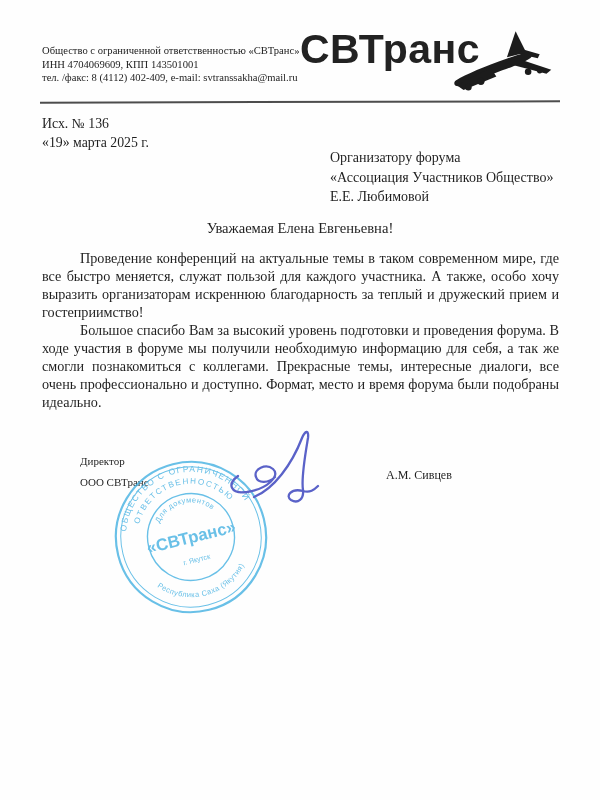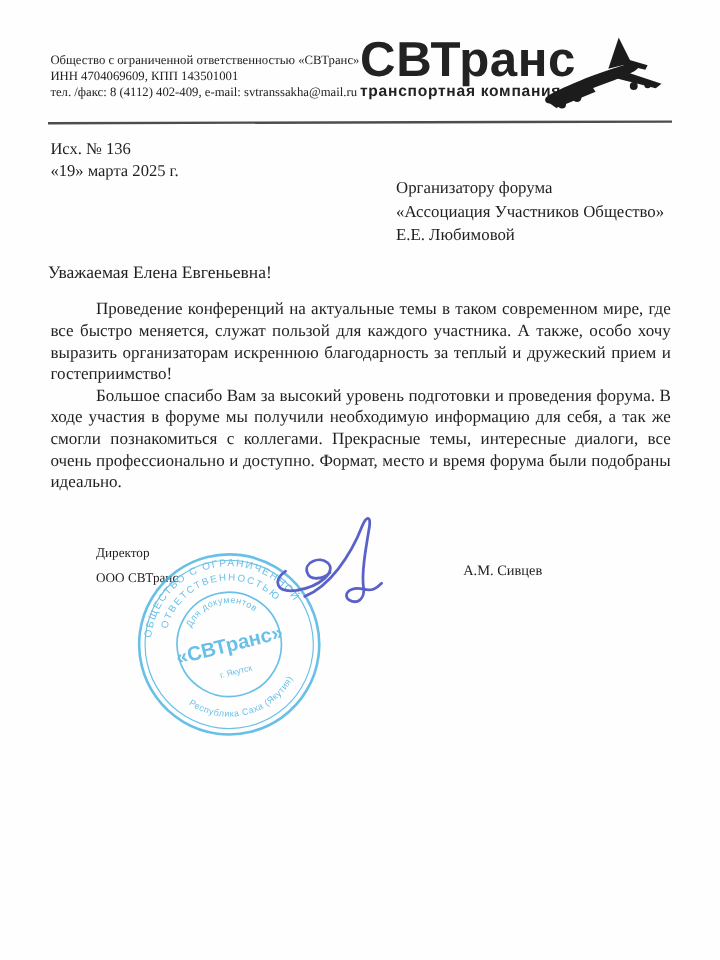--- a/index.html
+++ b/index.html
@@ -29,21 +29,21 @@
   }
   
   .ref-block{position:absolute;left:42px;top:114px;font-size:13.8px;line-height:19px;}
   .recipient{
     position:absolute;left:330px;top:148px;width:246px;
     font-size:14px;line-height:19.5px;text-align:left;
   }
   
   .salutation{
     position:absolute;left:40px;top:220px;width:520px;
-    font-size:14.6px;
+    text-align:center;font-size:14.6px;
   }
   .body-text{
     position:absolute;left:42px;top:249px;width:517px;
     font-size:14.2px;line-height:18px;text-align:justify;
   }
   .body-text p{margin:0;text-indent:38px;}
   
   .closing{position:absolute;left:80px;top:451px;font-size:11px;line-height:21px;}
   .signer{position:absolute;left:386px;top:468px;font-size:12px;}
   .signature-svg{position:absolute;left:220px;top:426px;}
@@ -59,21 +59,20 @@
 <div class="page">
 
   <div class="company-info">
     <div>Общество с ограниченной ответственностью  «СВТранс»</div>
     <div>ИНН 4704069609, КПП 143501001</div>
     <div>тел. /факс: 8 (4112) 402-409, e-mail: svtranssakha@mail.ru</div>
   </div>
 
   <div class="logo-block">
     <div class="logo-name">СВТранс</div>
-    <div class="logo-tagline">транспортная компания</div>
   </div>
 
   <div class="plane">
     <svg width="106" height="68" viewBox="0 0 110 70">
       <g fill="#1c1c1c">
         <path d="M66 1 L77 23 L57 28 Z"></path>
         <path d="M68 24 L89 29 L91 25 L74 20 Z"></path>
         <path d="M4 52 C14 46 34 37 58 29 C70 25 81 21 83 25 C85 29 74 33 62 38 C40 46 18 55 8 58 C2 59 1 54 4 52 Z"></path>
         <path d="M40 39 L5 57 L12 62 L46 48 Z"></path>
         <path d="M55 34 L98 45 L103 41 L64 28 Z"></path>

